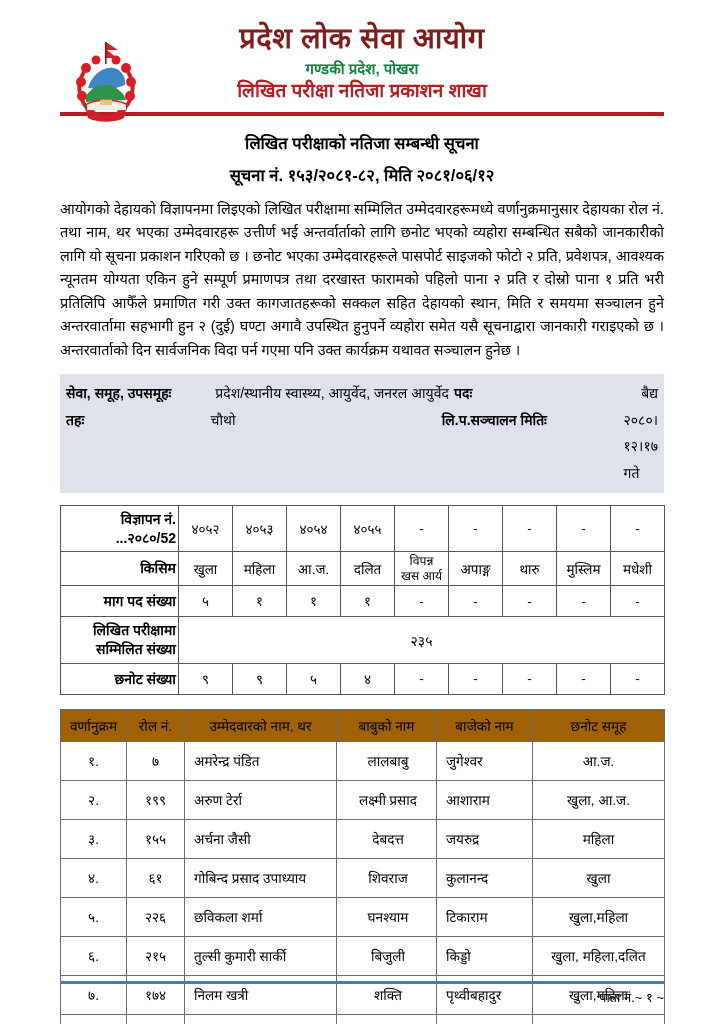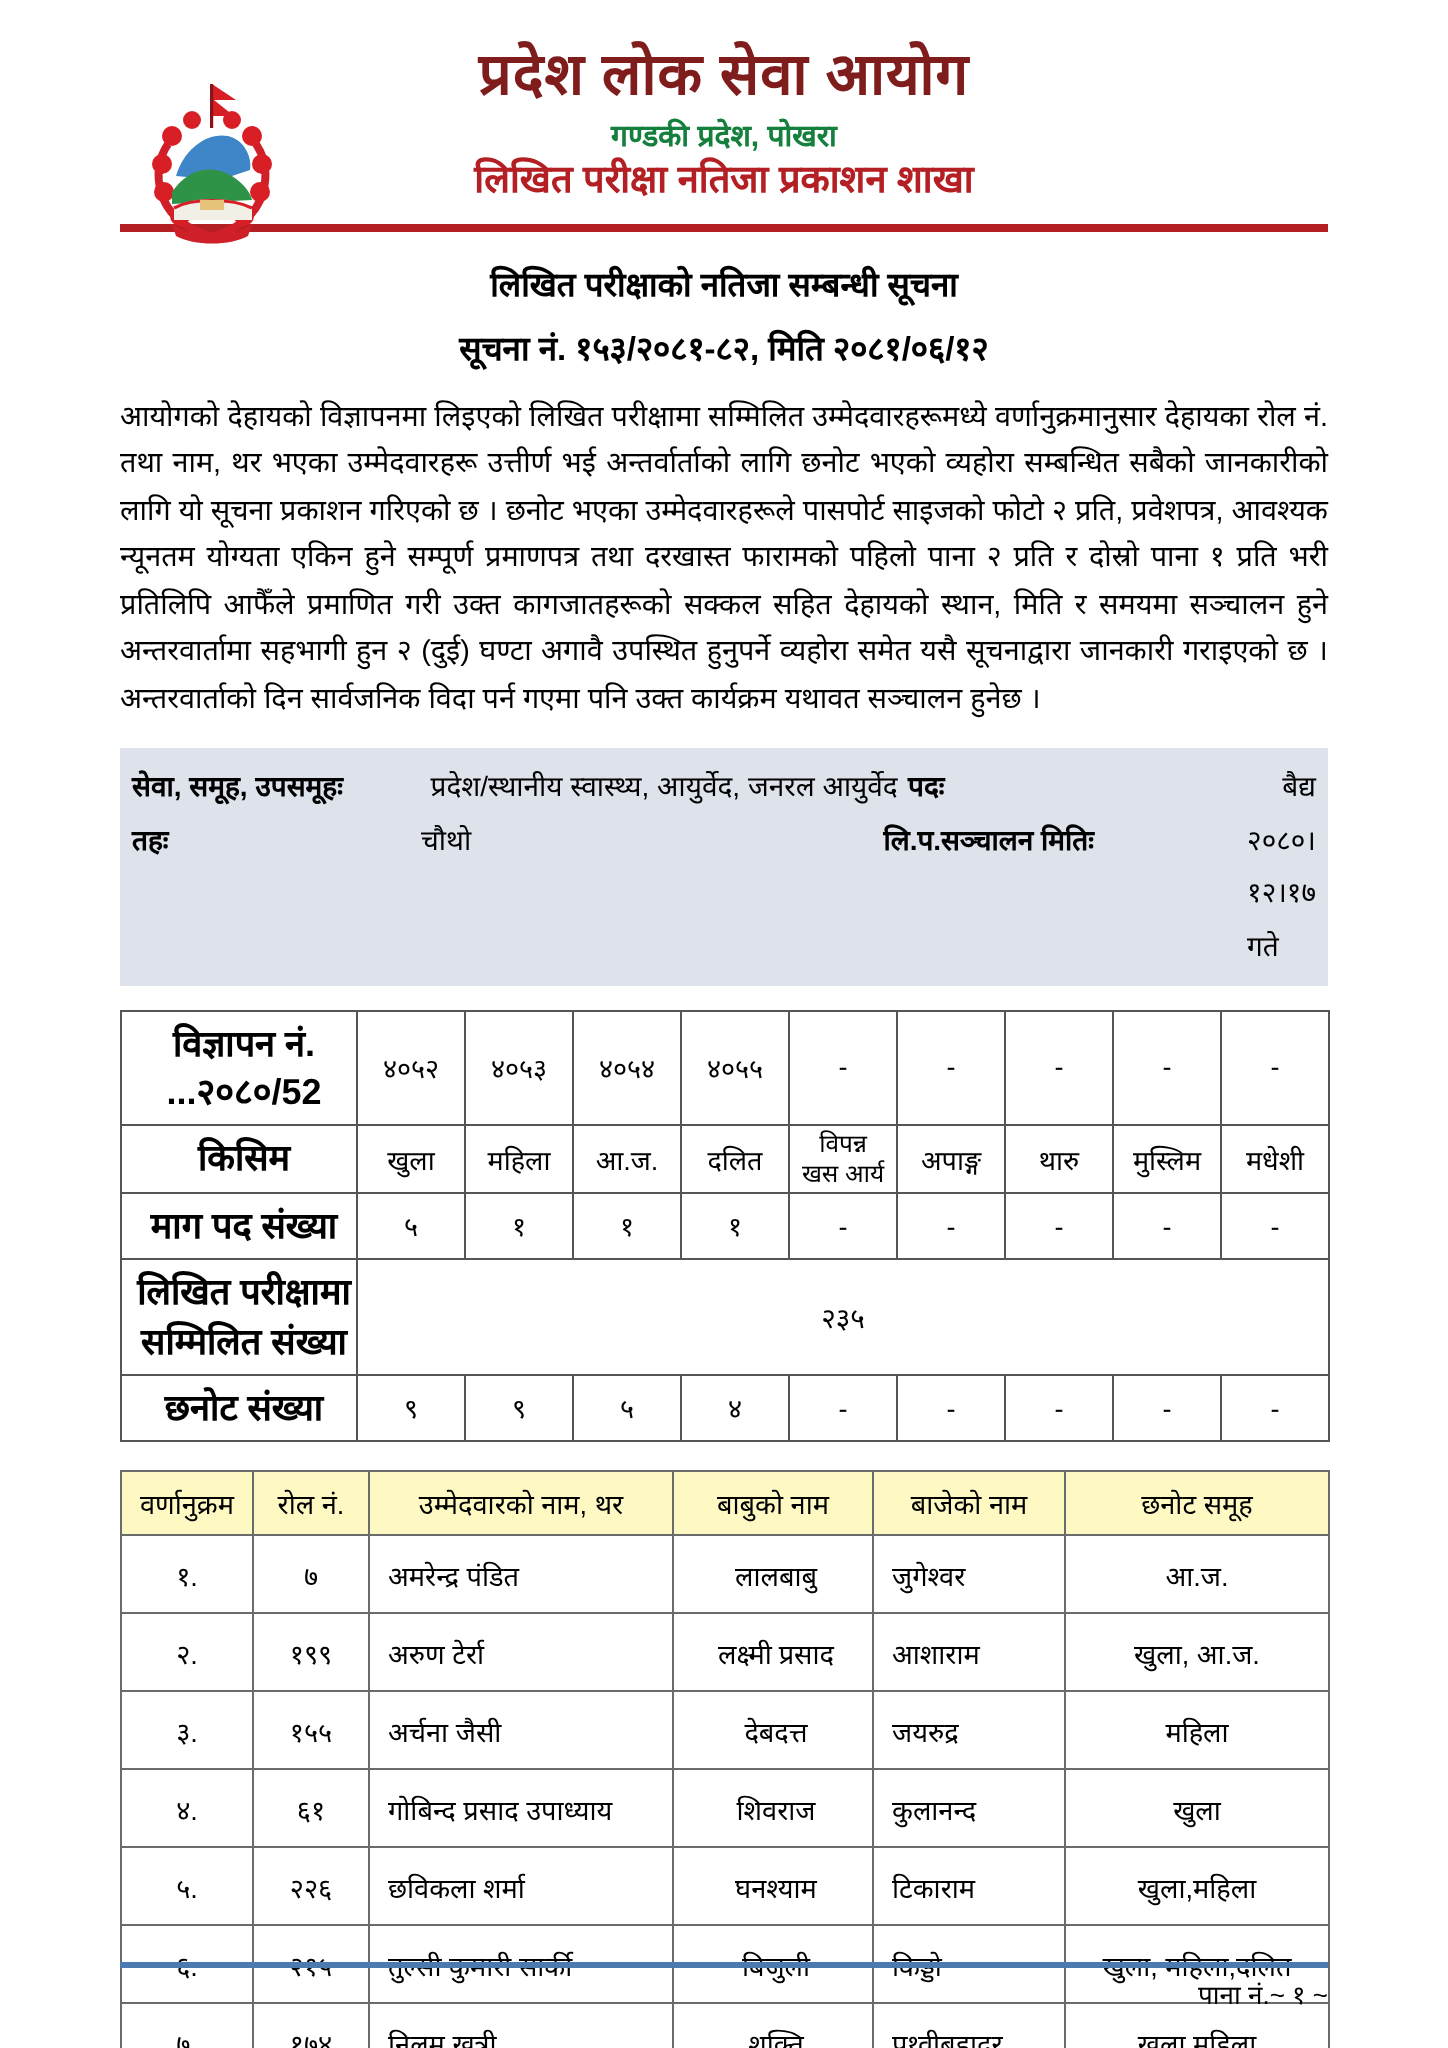--- a/index.html
+++ b/index.html
@@ -125,42 +125,42 @@
   }
   .ad-table td {
     border: 1px solid #555;
     font-size: 13.5px;
     text-align: center;
     padding: 4px 2px;
     height: 22px;
     vertical-align: middle;
   }
   .ad-table td.rowhead {
-    text-align: center;
+    text-align: right;
     font-weight: bold;
     padding-left: 7px;
-    font-size: 18px;
+    font-size: 14px;
     line-height: 1.35;
   }
   .ad-table td.two-line {
     font-size: 12.2px;
     line-height: 1.18;
     padding: 2px 1px;
   }
   .ad-table td.total-cell {
     font-size: 14px;
   }
 
   .res-table {
     margin: 14px 60px 0 60px;
     width: 604px;
     border: 1.4px solid #6b6b6b;
   }
   .res-table th {
-    background: #fef9c3;
+    background: #a16207;
     border: 1px solid #6b6b6b;
     font-size: 13.6px;
     font-weight: normal;
     padding: 6px 3px;
     text-align: center;
   }
   .res-table td {
     border: 1px solid #6b6b6b;
     font-size: 13.6px;
     padding: 7px 6px;

